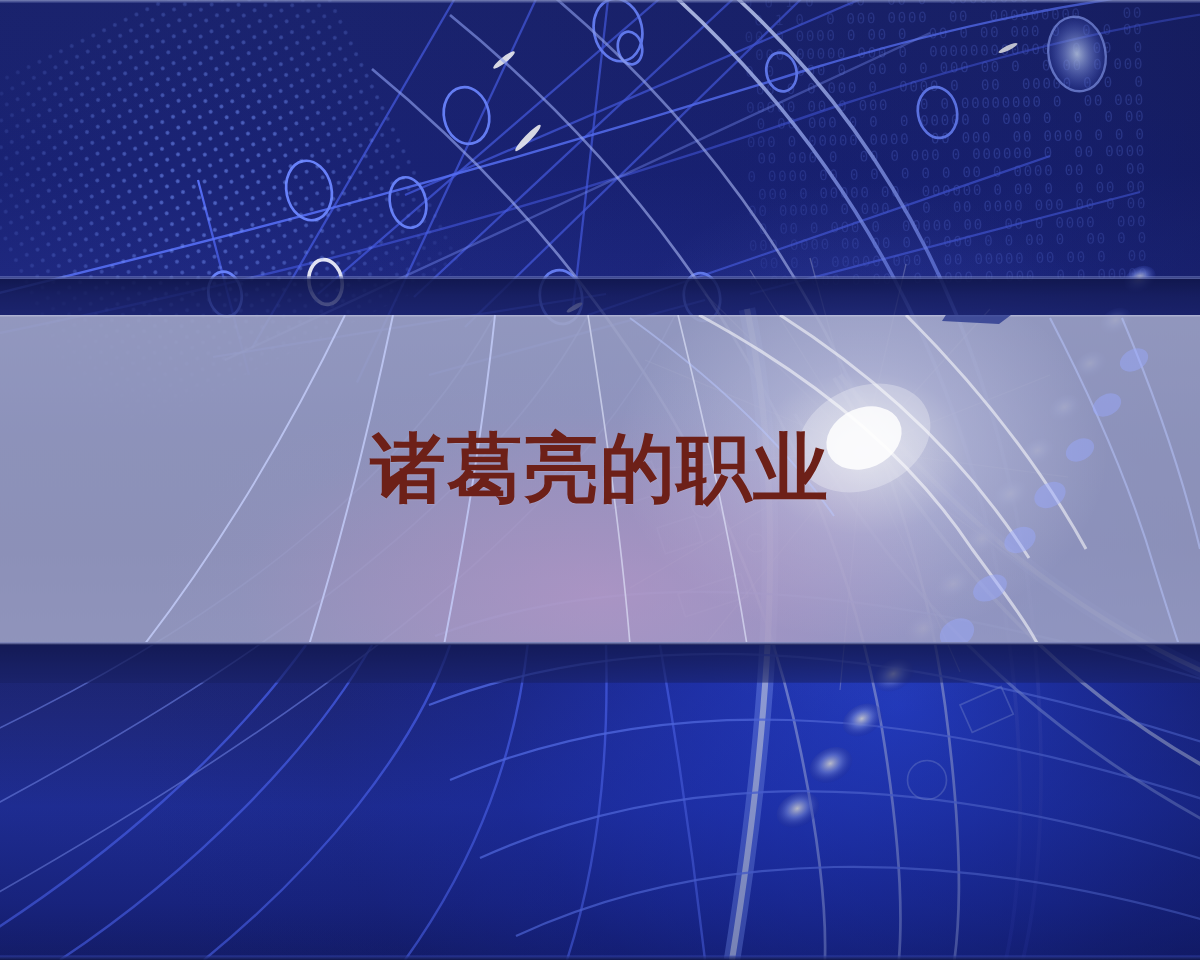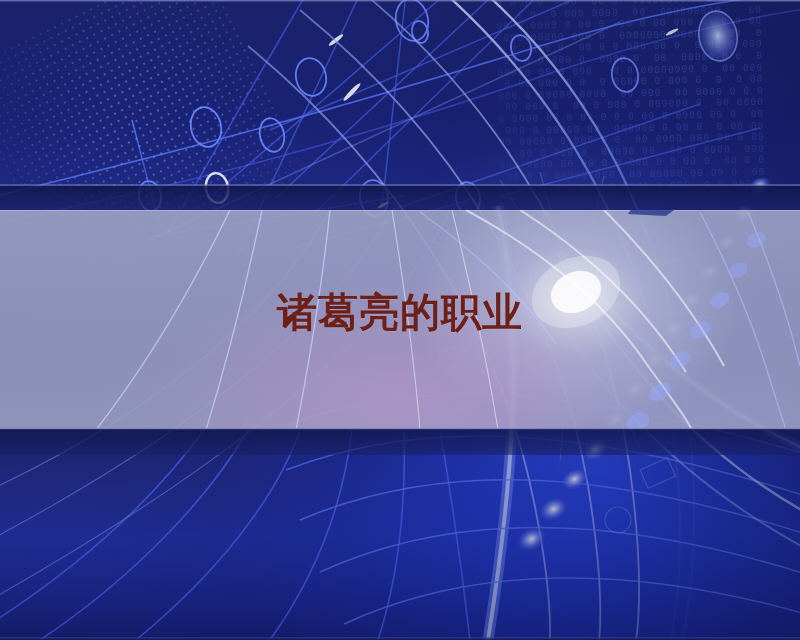--- a/index.html
+++ b/index.html
@@ -161,21 +161,21 @@
     position: absolute;
     left: 0;
     top: 282px;
     width: 800px;
     text-align: center;
   }
   #slide-title {
     display: inline-block;
     font-family: "DejaVu Sans", sans-serif;
     font-weight: bold;
-    font-size: 40px;
+    font-size: 50px;
     line-height: 60px;
     letter-spacing: 1px;
     color: #6d2018;
     text-shadow: 0 1px 0 rgba(255,255,255,0.10);
   }
 </style>
 </head>
 <body>
 
 <div id="stage">

